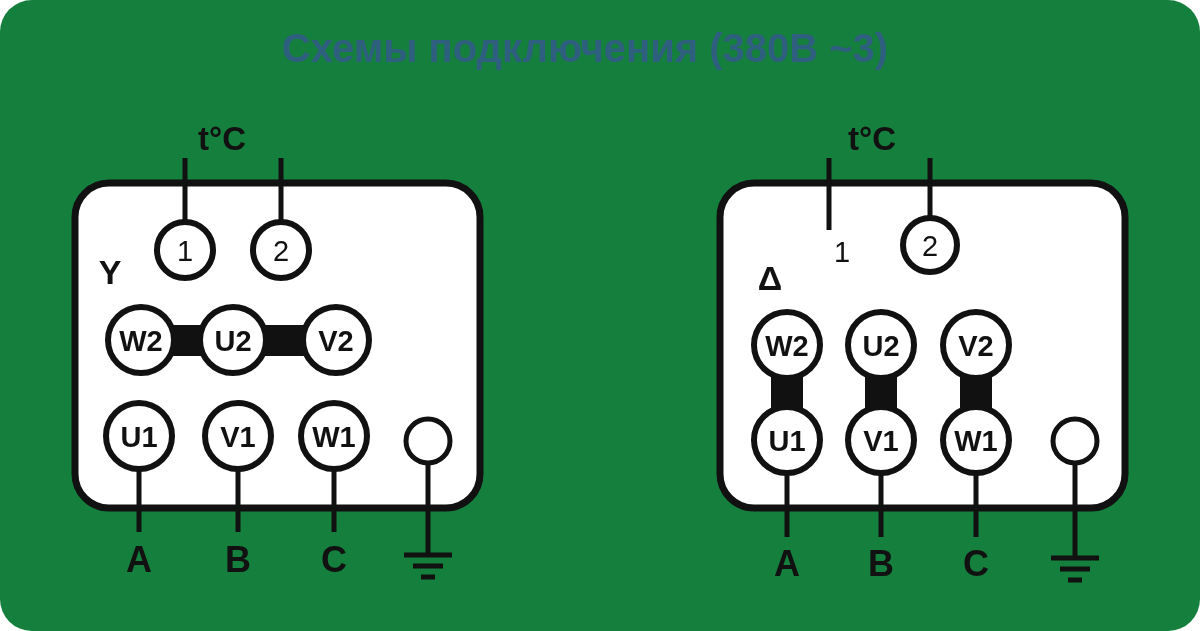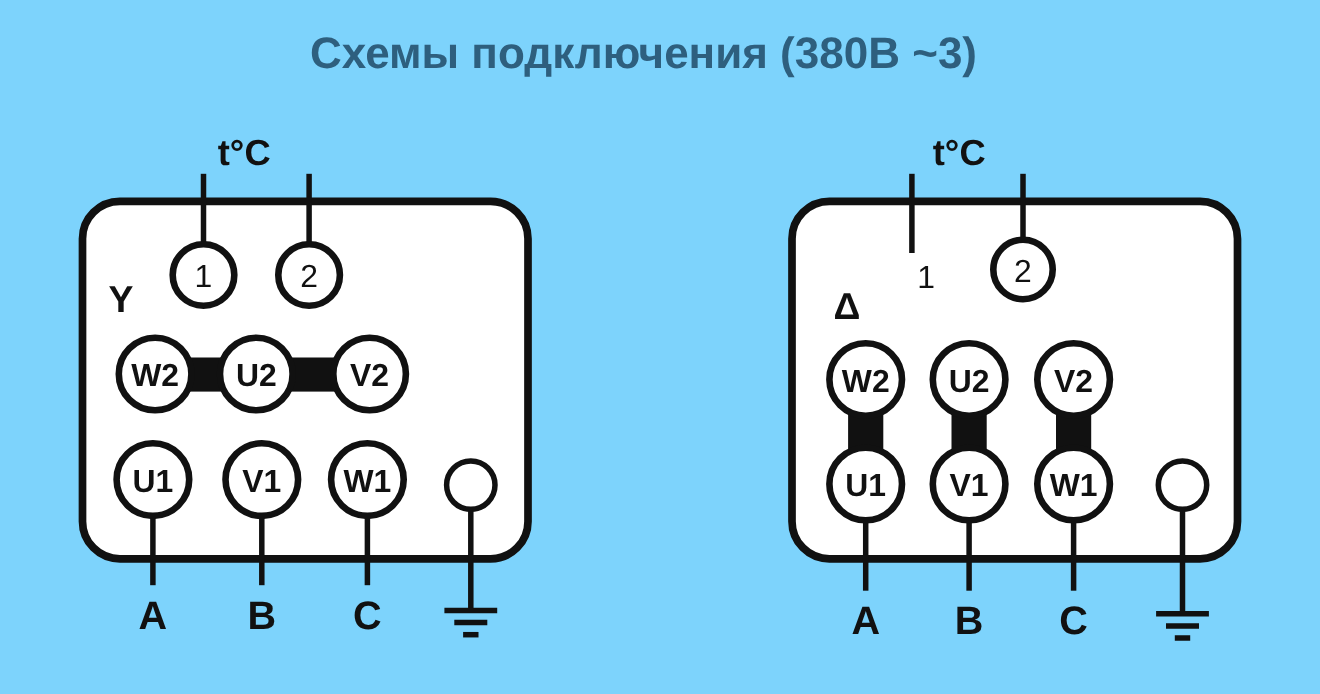--- a/index.html
+++ b/index.html
@@ -1,21 +1,22 @@
 <!DOCTYPE html>
 <html><head>
 <meta charset="utf-8">
 <style>
   html,body{margin:0;padding:0;background:#ffffff;}
   .canvas{
     position:relative;
     width:1200px;height:631px;
-    background:#7dd3fc;
+    background:#15803d;
     font-family:"Liberation Sans", sans-serif;
     overflow:hidden;
+    border-radius:32px;
   }
   svg{display:block;}
   text{font-family:"Liberation Sans", sans-serif;}
   .title-text{font-size:40px;font-weight:bold;}
   .thermo-label{font-size:33px;font-weight:bold;fill:#111;}
   .conn-symbol{font-size:34px;font-weight:bold;fill:#111;}
   .terminal-label{font-size:29px;font-weight:bold;fill:#111;}
   .thermo-num{font-size:29px;font-weight:normal;fill:#111;}
   .phase-label{font-size:36px;font-weight:bold;fill:#111;}
   .box{fill:#ffffff;stroke:#111;stroke-width:7;}

